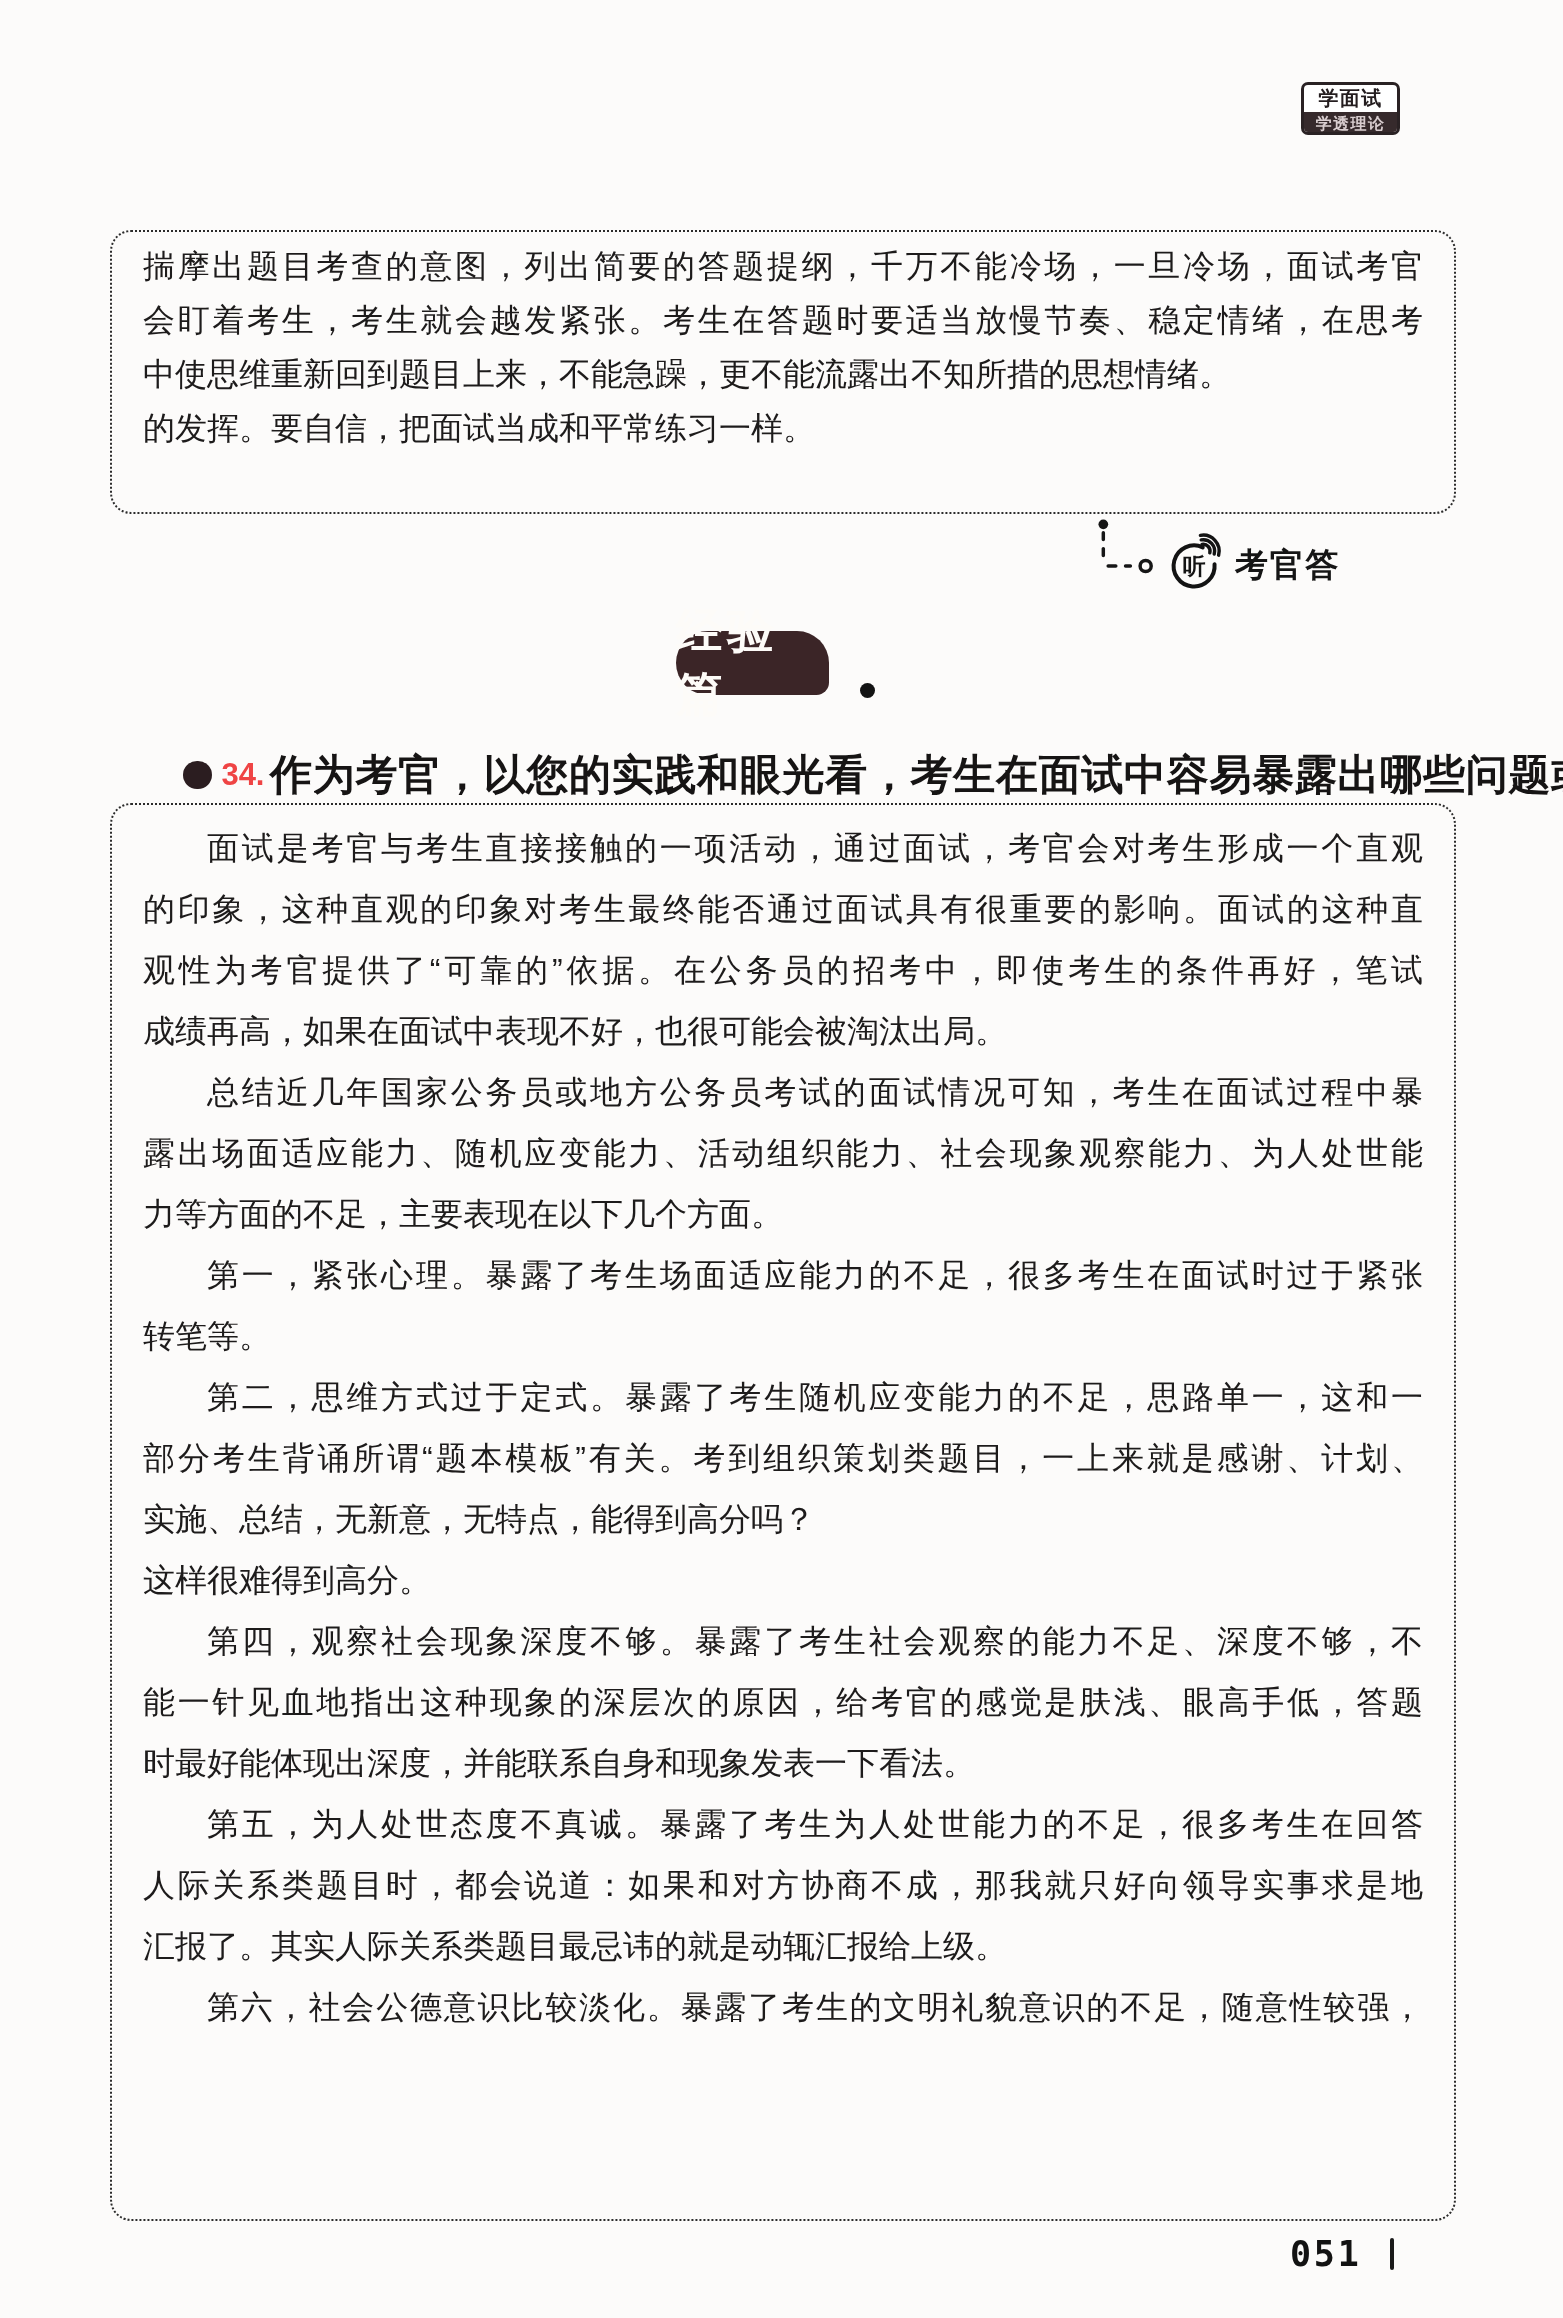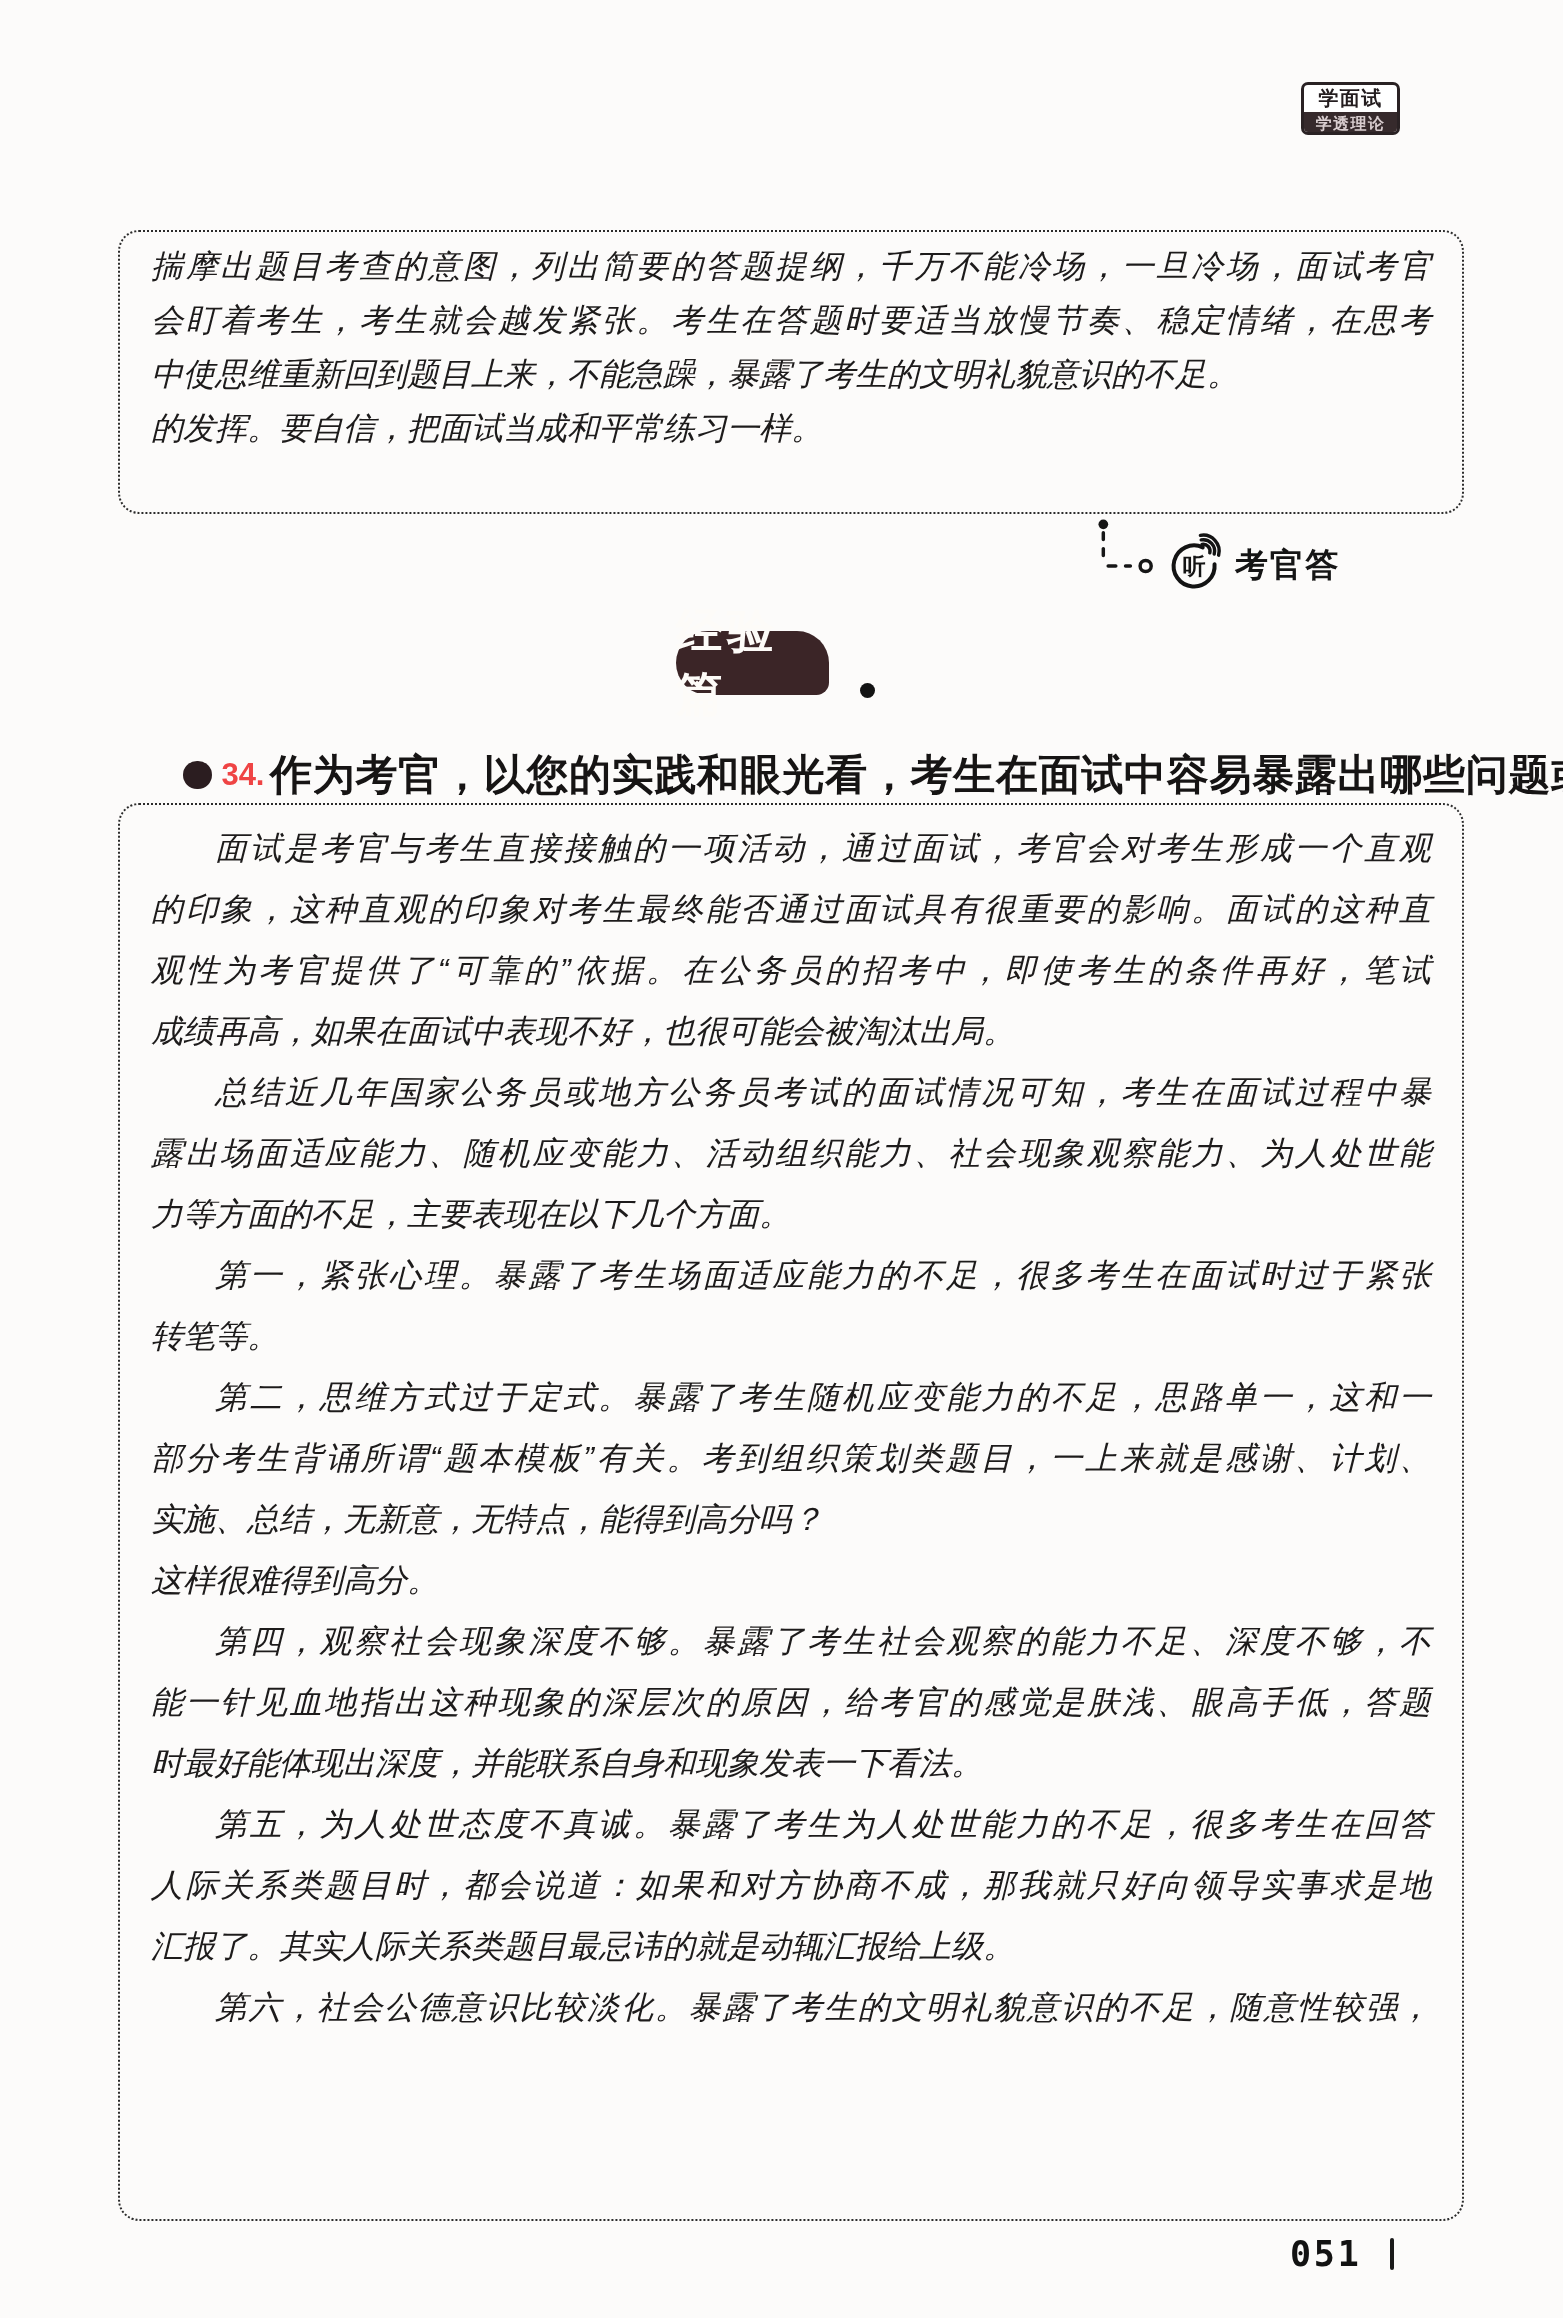--- a/index.html
+++ b/index.html
@@ -23,23 +23,23 @@
     font-size:20px;font-weight:700;color:#241d1f;letter-spacing:1.4px;
   }
   .badge-bottom{
     height:100%;display:flex;align-items:flex-start;justify-content:center;
     background:#362a2c;color:#d8cdcf;font-size:16px;font-weight:700;
     letter-spacing:1.4px;padding-top:2.1px;box-sizing:border-box;
   }
 
   
   .dashed-box{
-    position:absolute;left:118px;width:1346px;
+    position:absolute;left:110px;width:1346px;
     border:2.8px dotted #2b2b2b;border-radius:21px;
-    box-sizing:border-box;padding:7px 31px 5.6px 31px;font-style:italic;
+    box-sizing:border-box;padding:7px 31px 5.6px 31px;
   }
   #carryover-box{top:230px;height:284px;}
   #answer-box{top:803px;height:1418px;padding-top:12.5px;}
 
   .line{
     font-size:32px;
     text-align:justify;
     text-align-last:justify;
     white-space:nowrap;
     font-weight:500;
@@ -99,21 +99,21 @@
 <div class="page">
 
   <div class="badge">
     <div class="badge-top">学面试</div>
     <div class="badge-bottom">学透理论</div>
   </div>
 
   <div class="dashed-box" id="carryover-box">
       <div class="line">揣摩出题目考查的意图，列出简要的答题提纲，千万不能冷场，一旦冷场，面试考官</div>
       <div class="line">会盯着考生，考生就会越发紧张。考生在答题时要适当放慢节奏、稳定情绪，在思考</div>
-      <div class="line para-end">中使思维重新回到题目上来，不能急躁，暴露了考生的文明礼貌意识的不足。</div>
+      <div class="line para-end">中使思维重新回到题目上来，不能急躁，更不能流露出不知所措的思想情绪。</div>
       <div class="line para-end">的发挥。要自信，把面试当成和平常练习一样。</div>
     </div>
 
   <div class="listen">
     <svg class="connector" width="70" height="59" viewBox="0 0 100 85">
       <circle cx="13" cy="12" r="7" fill="#161616"></circle>
       <line x1="13" y1="24" x2="13" y2="66" stroke="#161616" stroke-width="5" stroke-linecap="round" stroke-dasharray="10 13"></line>
       <line x1="20" y1="72" x2="52" y2="72" stroke="#161616" stroke-width="5" stroke-linecap="round" stroke-dasharray="11 14"></line>
       <circle cx="74" cy="72" r="8" stroke="#161616" stroke-width="5" fill="none"></circle>
     </svg>

